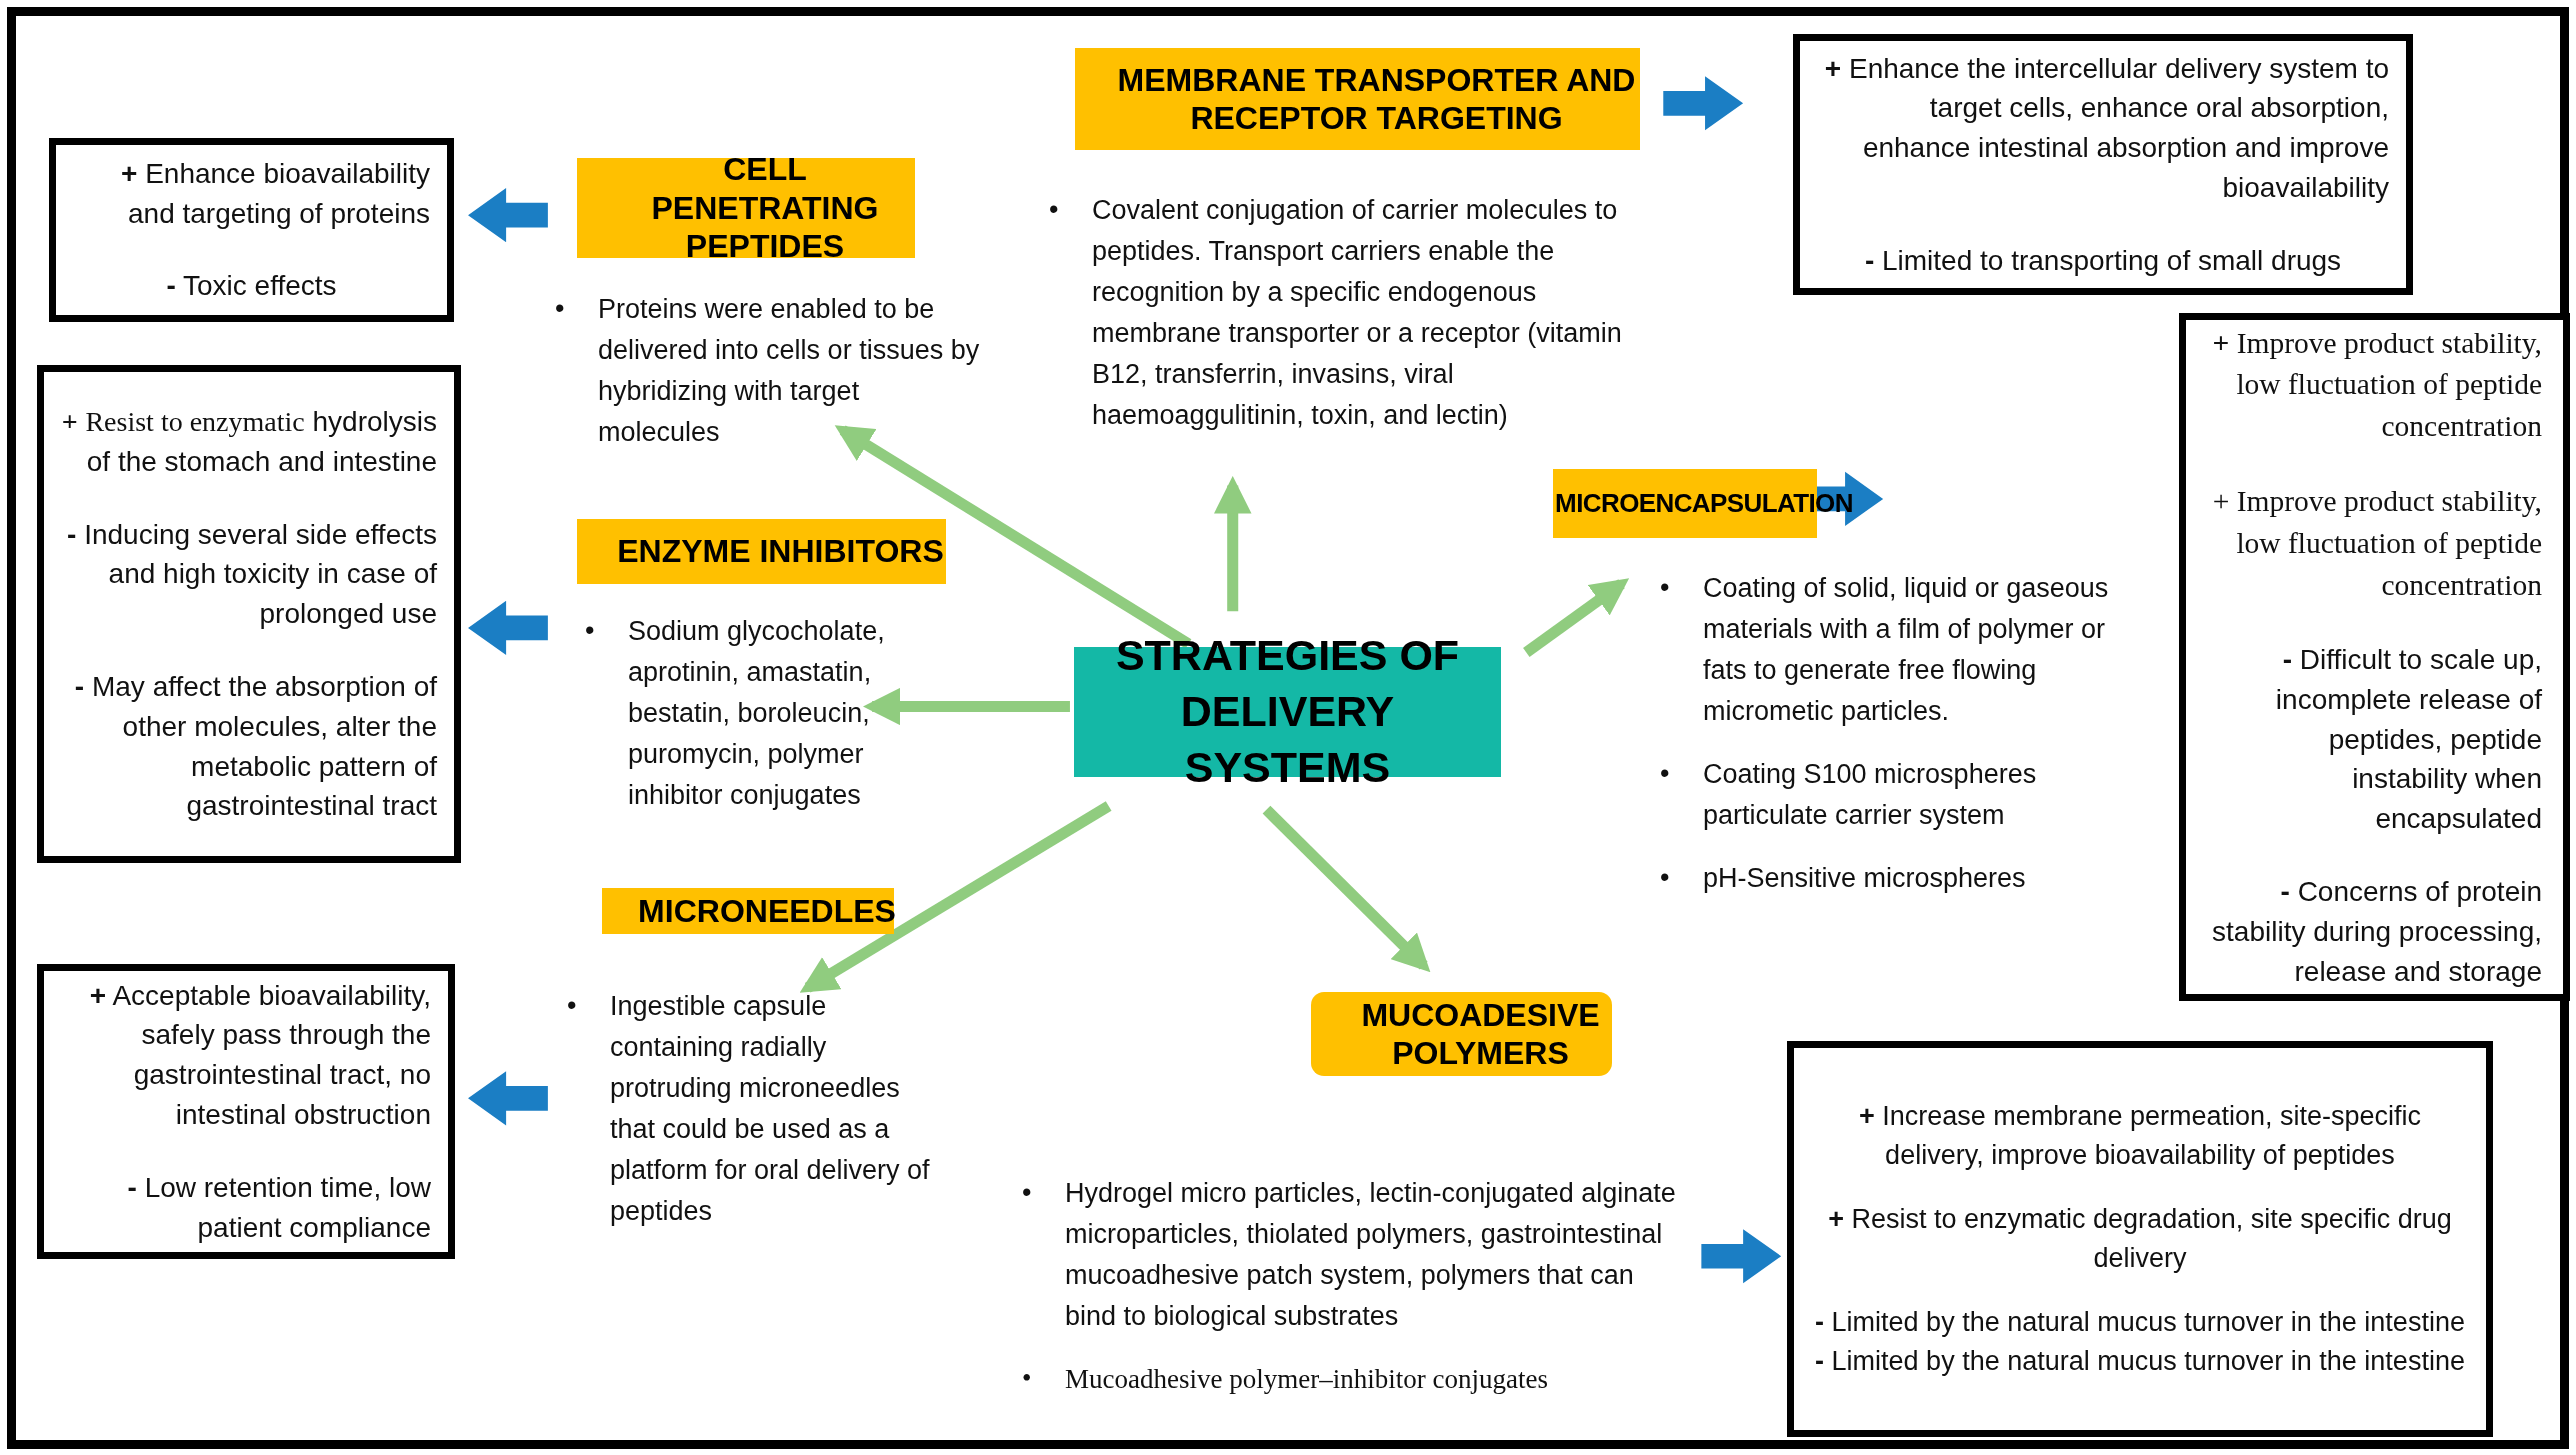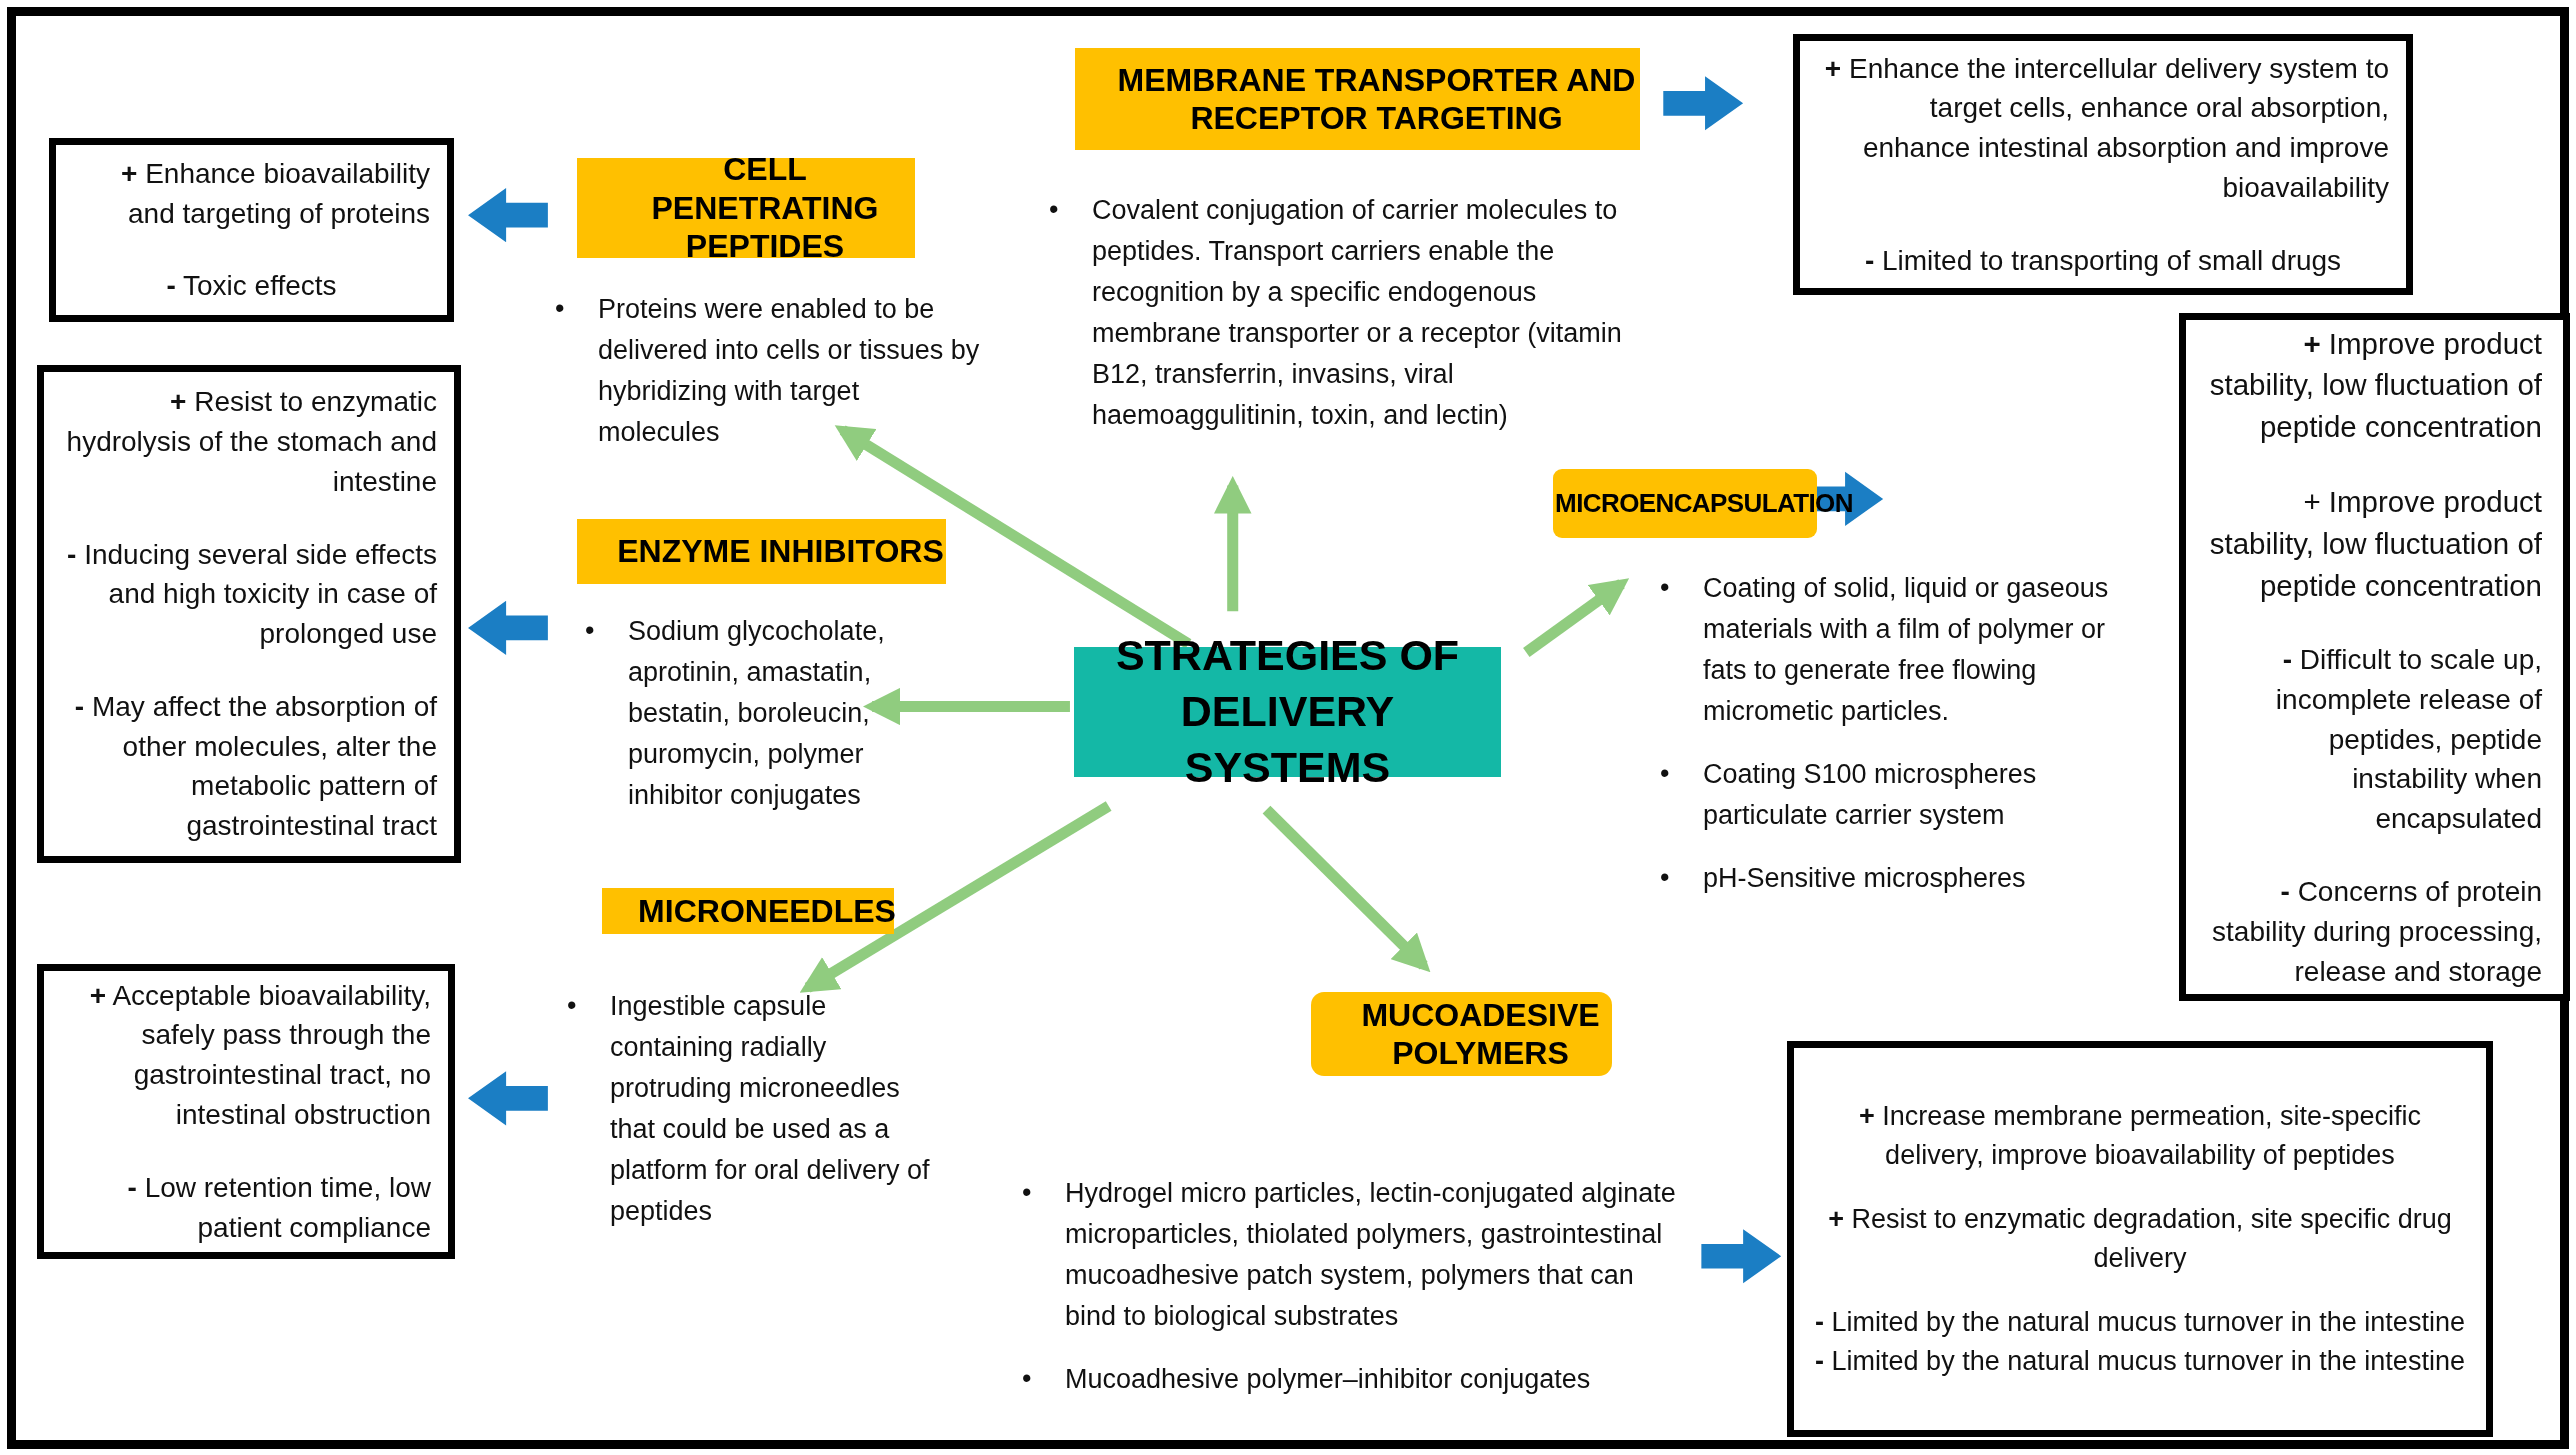--- a/index.html
+++ b/index.html
@@ -7,21 +7,21 @@
          font-family:"Liberation Sans",sans-serif;color:#111;}
   .frame{position:absolute;left:7.4px;top:7.4px;right:7.4px;bottom:7.4px;border:9.8px solid #000;}
   .abs{position:absolute;box-sizing:border-box;}
   
   .pcbox{border:7.4px solid #000;background:#fff;display:flex;flex-direction:column;
          justify-content:center;align-items:center;text-align:center;padding:12.3px 17px;}
   .pm{margin:0;font-size:28px;line-height:1.42;}
   .pm b{font-weight:700;}
   .gap55>p{margin:16.6px 0;text-align:right;}
   .gap40>p{margin:12.3px 0;}
-  .serif{font-family:Liberation Sans, sans-serif;}
+  .serif{font-family:Liberation Serif, serif;}
   .boxr .pm.serif{font-size:29.5px;}
   .boxbr .pm{font-size:27px;line-height:1.45;}
   
   .hdr{background:#FFC000;color:#000;font-weight:700;display:flex;align-items:center;
        justify-content:center;text-align:center;font-size:32px;line-height:1.2;padding-left:38px;}
   .hdr-micro{font-size:26px;letter-spacing:-0.6px;}
   
   .center-box{background:#14b8a6;display:flex;align-items:center;justify-content:center;
        text-align:center;font-size:43px;font-weight:700;line-height:1.3;color:#000;}
   
@@ -63,21 +63,21 @@
     </g>
   </svg>
 
   <div class="abs center-box" style="left:1074px;top:647px;width:427px;height:130px;">
     <span>STRATEGIES OF DELIVERY SYSTEMS</span>
   </div>
 
   <div class="abs hdr" style="left:577px;top:158px;width:338px;height:100px;">CELL PENETRATING PEPTIDES</div>
   <div class="abs hdr" style="left:1075px;top:48px;width:565px;height:102px;">MEMBRANE TRANSPORTER AND RECEPTOR TARGETING</div>
   <div class="abs hdr" style="left:577px;top:519px;width:369px;height:65px;">ENZYME INHIBITORS</div>
-  <div class="abs hdr hdr-micro" style="left:1553px;top:469px;width:264px;height:69px;border-radius:9px;">MICROENCAPSULATION</div>
+  <div class="abs hdr hdr-micro" style="left:1553px;top:469px;width:264px;height:69px;">MICROENCAPSULATION</div>
   <div class="abs hdr" style="left:602px;top:888px;width:292px;height:46px;">MICRONEEDLES</div>
   <div class="abs hdr" style="left:1311px;top:992px;width:301px;height:84px;border-radius:13px;">MUCOADESIVE POLYMERS</div>
 
   <ul class="abs blist" style="left:550px;top:289px;width:430px;">
     <li><span>Proteins were enabled to be delivered into cells or tissues by hybridizing with target molecules</span></li>
   </ul>
 
   <ul class="abs blist" style="left:1044px;top:190px;width:602px;">
     <li><span>Covalent conjugation of carrier molecules to peptides. Transport carriers enable the recognition by a specific endogenous membrane transporter or a receptor (vitamin B12, transferrin, invasins, viral haemoaggulitinin, toxin, and lectin)</span></li>
   </ul>

